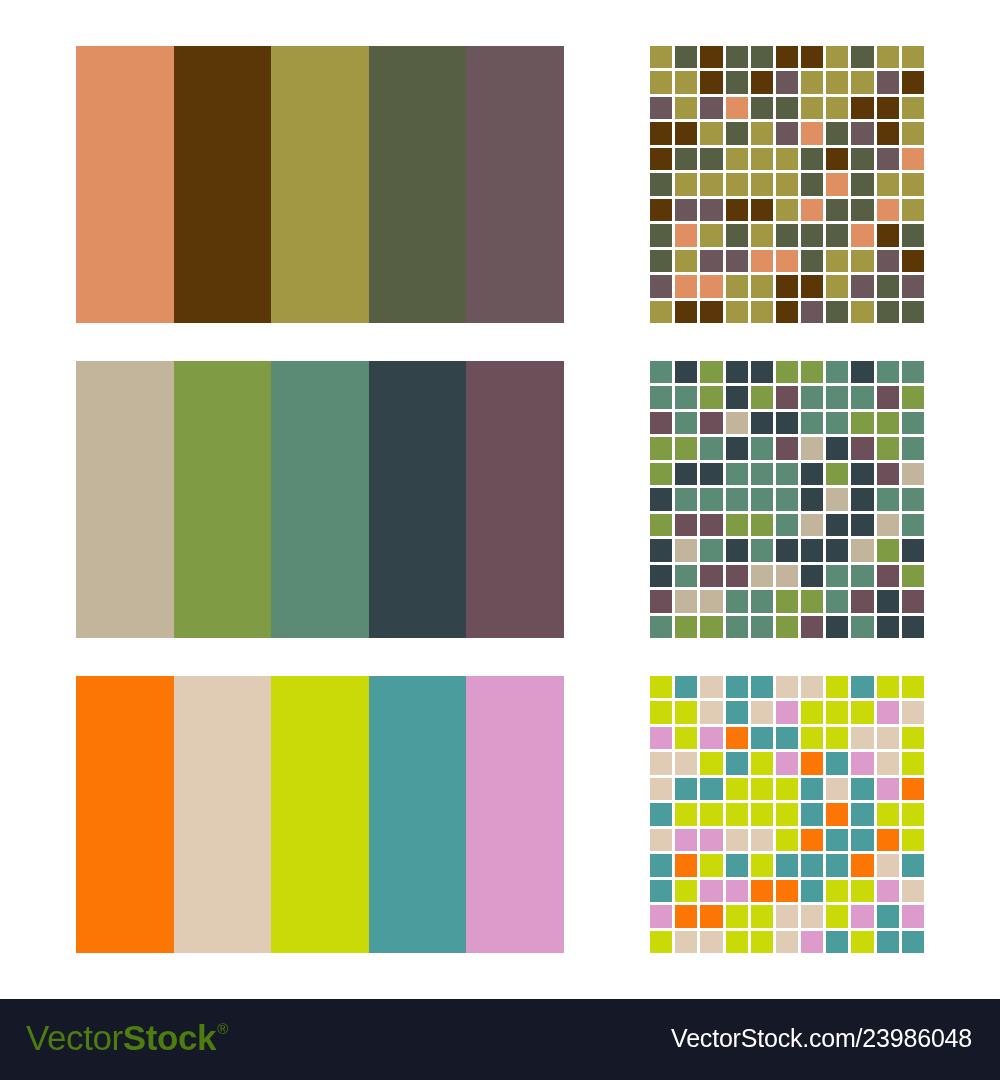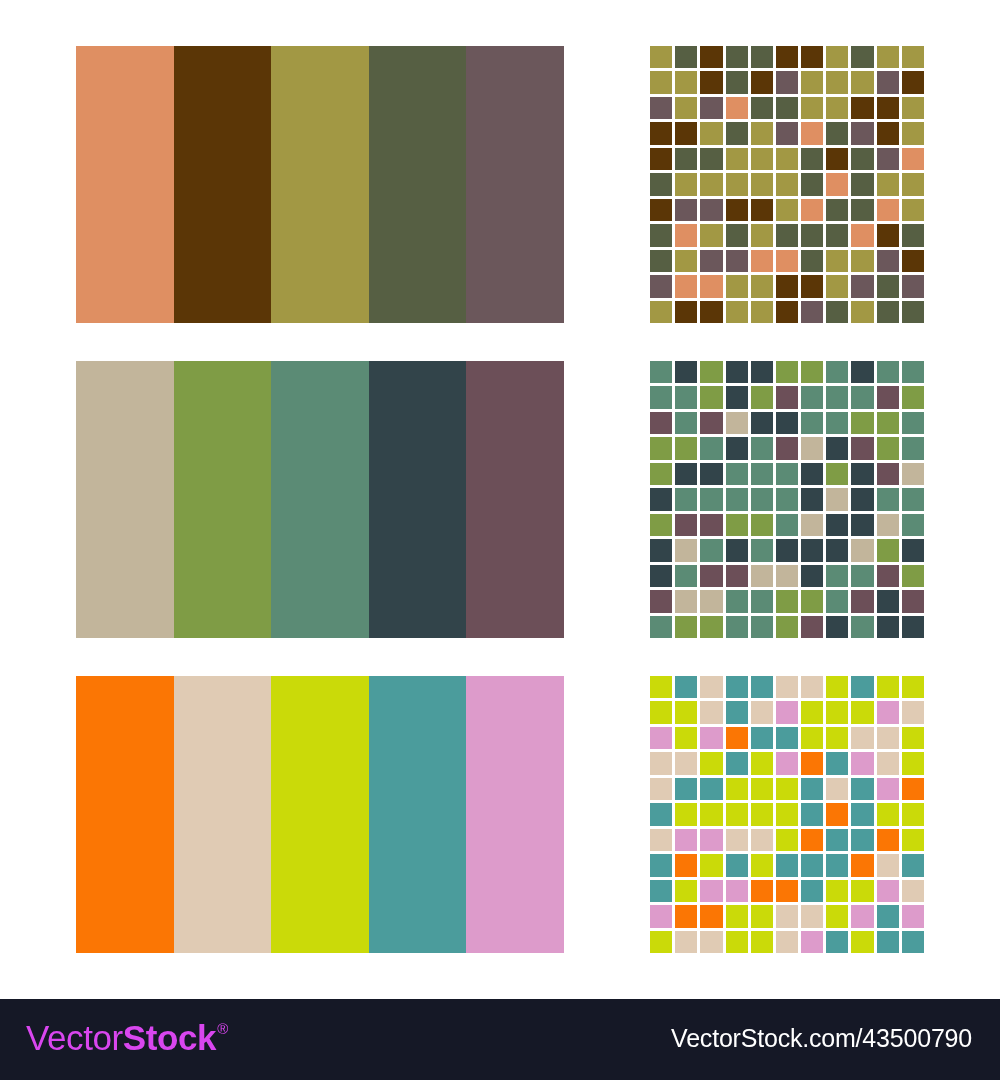--- a/index.html
+++ b/index.html
@@ -56,21 +56,21 @@
     width: 1000px;
     height: 81px;
     background: #151826;
     display: flex;
     align-items: center;
     justify-content: space-between;
     box-sizing: border-box;
     padding: 0 28px 0 26px;
   }
   .wordmark {
-    color: #d946ef;
+    color: #4d7c0f;
     font-size: 35px;
     line-height: 1;
     letter-spacing: -0.4px;
     white-space: nowrap;
     display: flex;
     align-items: flex-start;
     position: relative;
     top: -2px;
   }
   .wm-light { font-weight: 300; }
@@ -489,16 +489,16 @@
       <div class="cell" style="background: rgb(75, 156, 156);"></div>
       <div class="cell" style="background: rgb(75, 156, 156);"></div>
     </div>
 
   <div id="footer">
     <div class="wordmark">
       <span class="wm-light">Vector</span>
       <span class="wm-bold">Stock</span>
       <span class="wm-reg">®</span>
     </div>
-    <div class="footer-url">VectorStock.com/43500790</div>
+    <div class="footer-url">VectorStock.com/23986048</div>
   </div>
 
 </div>
 
 </body></html>

